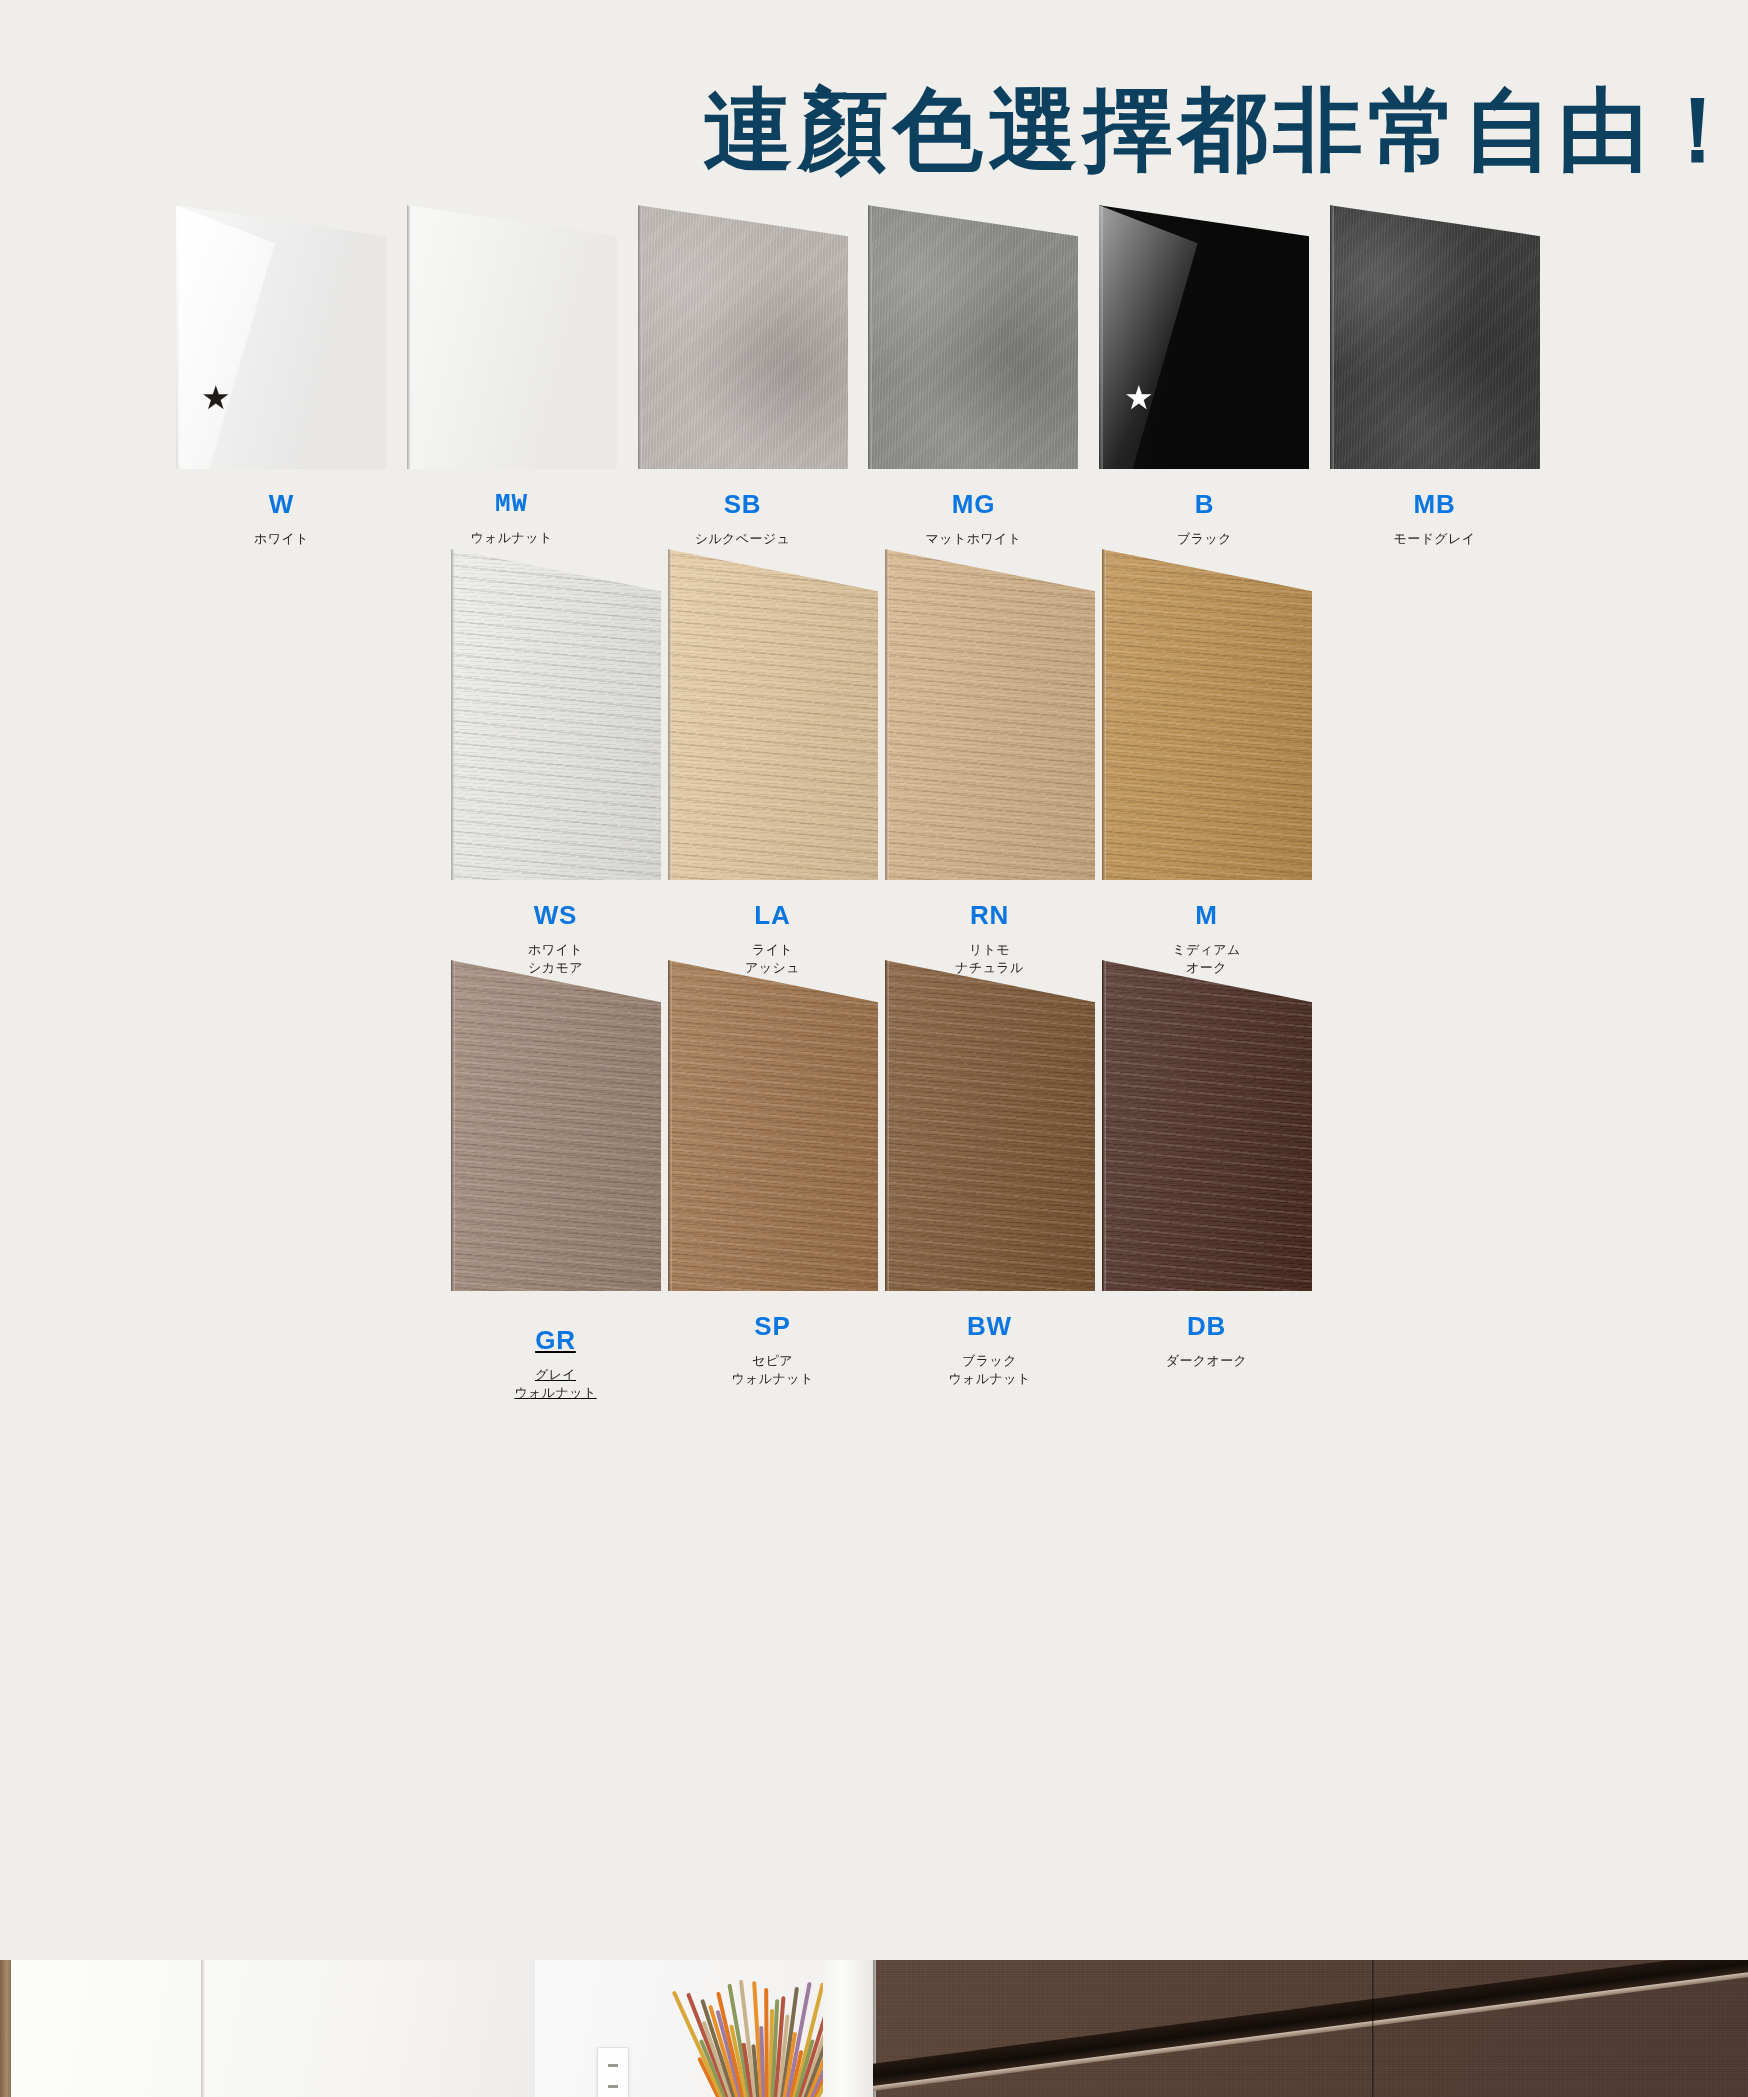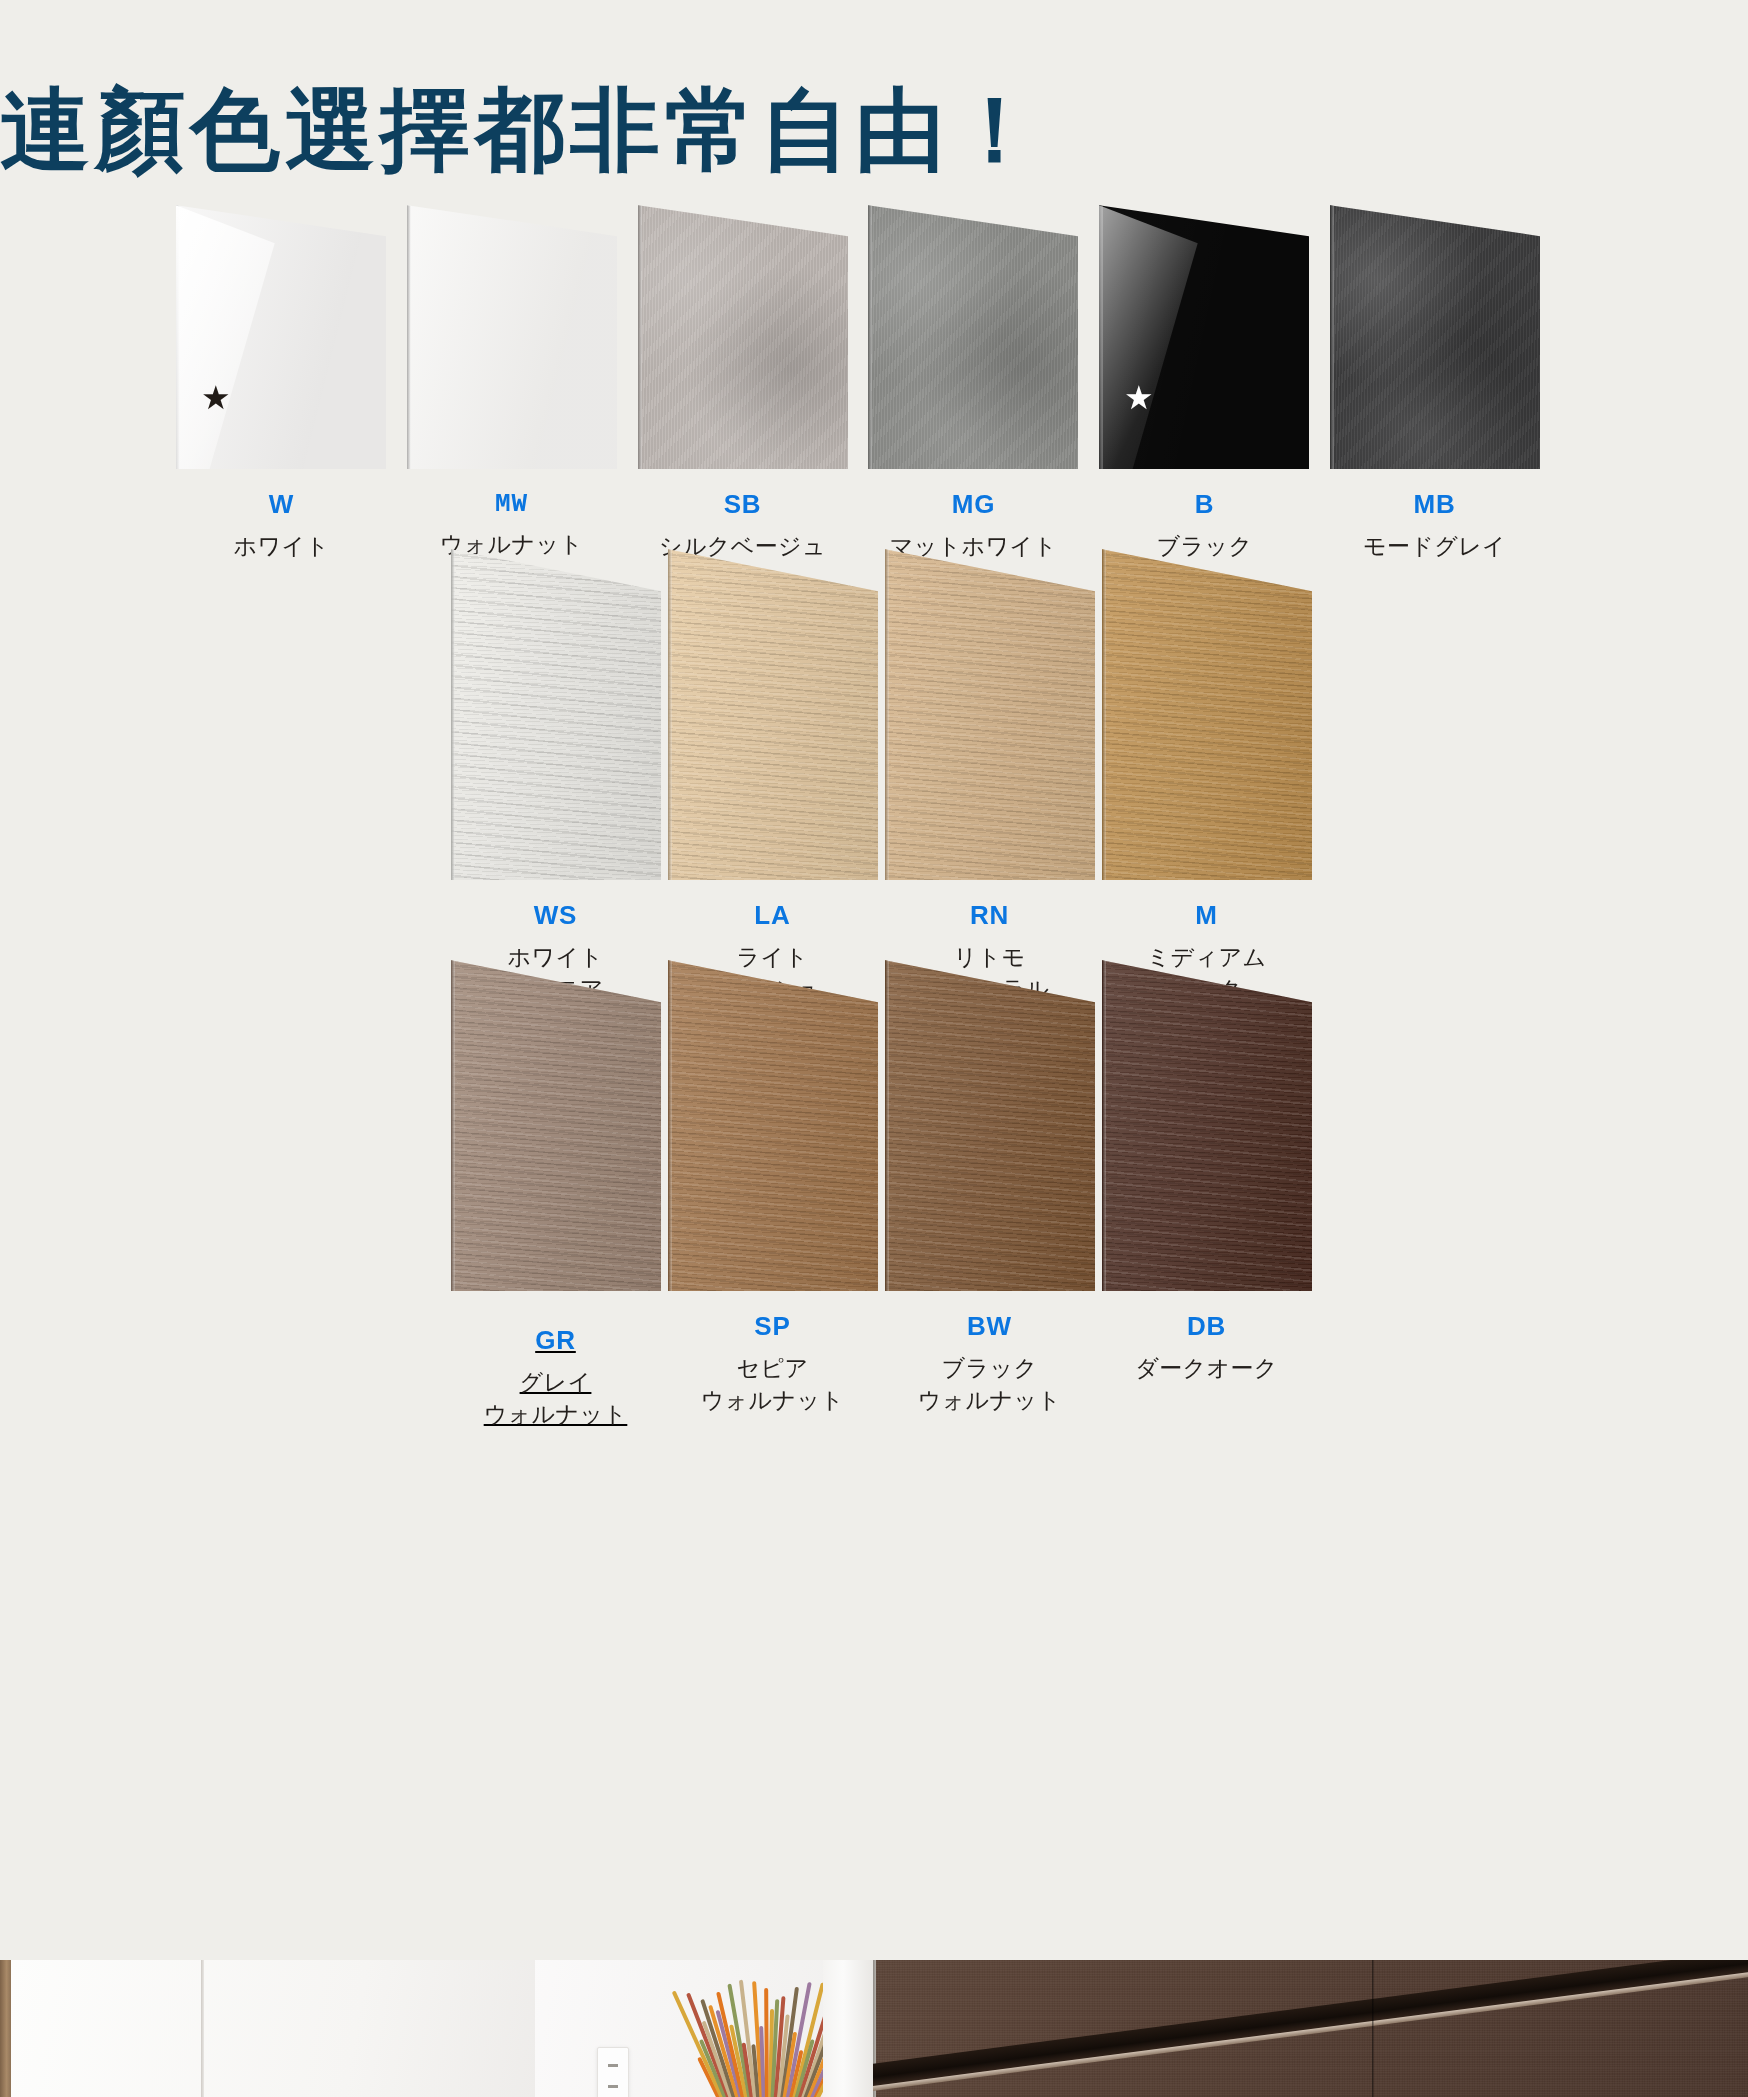--- a/index.html
+++ b/index.html
@@ -4,21 +4,21 @@
 <style>
   html,body{margin:0;padding:0;}
   body{
     width:1748px;height:2360px;
     background:#efeeea;
     font-family:"Liberation Sans","DejaVu Sans",sans-serif;
     overflow:hidden;position:relative;
   }
 
   
-  #header{padding-top:82px;text-align:left;}
+  #header{padding-top:82px;text-align:right;}
   #page-title{
     font-size:90px;line-height:1.08;font-weight:bold;
     color:#0d3f5e;letter-spacing:5px;margin:0;
   }
   #page-subtitle{
     margin:26px 0 0 0;font-size:39px;font-weight:bold;
     color:#2a7496;letter-spacing:1.7px;
   }
 
   
@@ -48,21 +48,21 @@
   
   .labels{position:absolute;left:0;right:0;}
   .label{
     position:absolute;text-align:center;
   }
   .label .code{
     font-size:26px;font-weight:bold;color:#0b76e0;
     letter-spacing:0.8px;line-height:1;
   }
   .label .jp{
-    margin-top:12.6px;font-size:23px;color:#231f1c;
+    margin-top:12.6px;font-size:13px;color:#231f1c;
     line-height:1.42;letter-spacing:0.4px;
   }
 
   
   #photo-strip{
     position:absolute;left:0;top:1960px;width:1748px;height:400px;
     display:flex;overflow:hidden;
   }
   .photo{position:relative;overflow:hidden;height:100%;}
   #photo-left{width:873px;background:#f4f3f1;}

